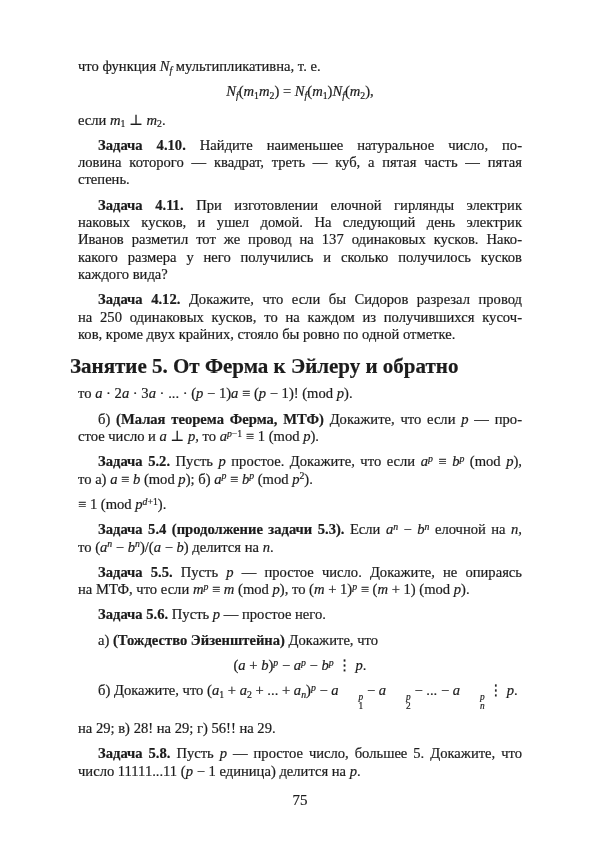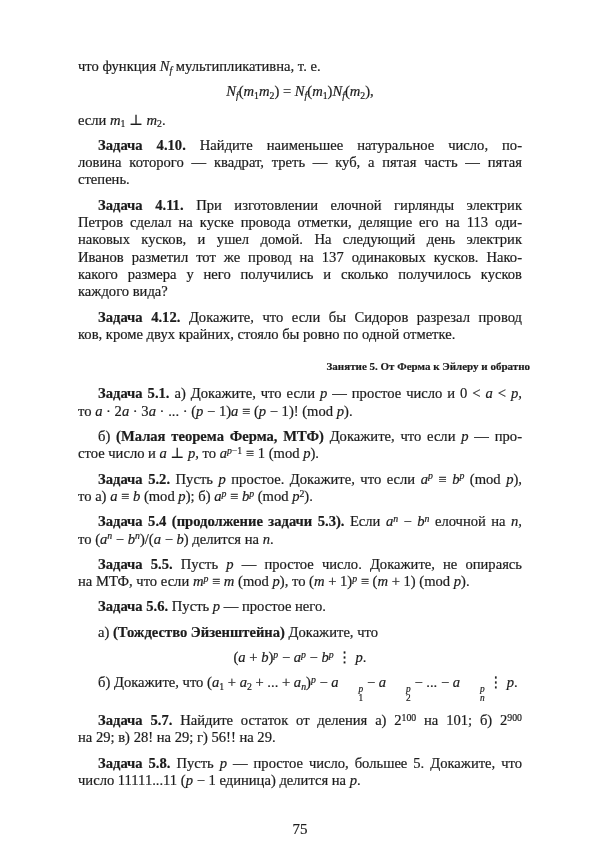--- a/index.html
+++ b/index.html
@@ -27,68 +27,68 @@
   .sub { font-size: 67%; position: relative; top: 0.28em; line-height: 0; }
   .stack {
     display: inline-flex; flex-direction: column;
     font-size: 64%; line-height: 1.05;
     vertical-align: -0.45em; text-align: left;
   }
   .stack span { display: block; }
   .formula { text-align: center; margin: 3px 0 11px 0; }
   .formula.tight { margin: 7px 0 7px 0; }
   .heading {
-    text-align: right; font-weight: bold;
-    font-size: 11px; margin: 15px 0 10px 0;
+    text-align: left; font-weight: bold;
+    font-size: 21px; margin: 15px 0 10px 0;
   }
-  .pagenum { margin-top: 32px; text-align: center; font-size: 15px; }
+  .pagenum { margin-top: 12px; text-align: center; font-size: 15px; }
 </style>
 </head>
 <body>
 
 <div class="page">
   <div class="content">
       <div class="para">
         <div class="line last"><span>что функция </span><span class="i">N</span><span class="i sub">f</span><span> мультипликативна, т. е.</span></div>
       </div>
       <div class="formula"><span class="i">N</span><span class="i sub">f</span><span>(</span><span class="i">m</span><span class="sub">1</span><span class="i">m</span><span class="sub">2</span><span>) = </span><span class="i">N</span><span class="i sub">f</span><span>(</span><span class="i">m</span><span class="sub">1</span><span>)</span><span class="i">N</span><span class="i sub">f</span><span>(</span><span class="i">m</span><span class="sub">2</span><span>),</span></div>
       <div class="para">
         <div class="line last"><span>если </span><span class="i">m</span><span class="sub">1</span><span> ⊥ </span><span class="i">m</span><span class="sub">2</span><span>.</span></div>
       </div>
       <div class="para">
         <div class="line first"><span class="b">Задача 4.10.</span><span> Найдите наименьшее натуральное число, по-</span></div>
         <div class="line"><span>ловина которого — квадрат, треть — куб, а пятая часть — пятая</span></div>
         <div class="line last"><span>степень.</span></div>
       </div>
       <div class="para">
         <div class="line first"><span class="b">Задача 4.11.</span><span> При изготовлении елочной гирлянды электрик</span></div>
-        <div class="line"><span>Петров сделал на куске провода отметки, делящие его на 113 оди-</span></div>
         <div class="line"><span>наковых кусков, и ушел домой. На следующий день электрик</span></div>
         <div class="line"><span>Иванов разметил тот же провод на 137 одинаковых кусков. Нако-</span></div>
         <div class="line"><span>какого размера у него получились и сколько получилось кусков</span></div>
         <div class="line last"><span>каждого вида?</span></div>
       </div>
       <div class="para">
         <div class="line first"><span class="b">Задача 4.12.</span><span> Докажите, что если бы Сидоров разрезал провод</span></div>
+        <div class="line"><span>на 250 одинаковых кусков, то на каждом из получившихся кусоч-</span></div>
         <div class="line last"><span>ков, кроме двух крайних, стояло бы ровно по одной отметке.</span></div>
       </div>
       <div class="heading"><span class="b">Занятие 5. От Ферма к Эйлеру и обратно</span></div>
       <div class="para">
-        <div class="line first"><span class="b">Задача 5.1.</span><span> а) Докажите, что если </span><span class="i">p</span><span> — простое число и 0 &lt; </span><span class="i">a</span><span> &lt; </span><span class="i">p</span><span>,</span></div>
         <div class="line last"><span>то </span><span class="i">a</span><span> · 2</span><span class="i">a</span><span> · 3</span><span class="i">a</span><span> · ... · (</span><span class="i">p</span><span> − 1)</span><span class="i">a</span><span> ≡ (</span><span class="i">p</span><span> − 1)! (mod </span><span class="i">p</span><span>).</span></div>
       </div>
       <div class="para">
         <div class="line first"><span>б) </span><span class="b">(Малая теорема Ферма, МТФ)</span><span> Докажите, что если </span><span class="i">p</span><span> — про-</span></div>
         <div class="line last"><span>стое число и </span><span class="i">a</span><span> ⊥ </span><span class="i">p</span><span>, то </span><span class="i">a</span><span class="i sup">p</span><span class="sup">−1</span><span> ≡ 1 (mod </span><span class="i">p</span><span>).</span></div>
       </div>
       <div class="para">
         <div class="line first"><span class="b">Задача 5.2.</span><span> Пусть </span><span class="i">p</span><span> простое. Докажите, что если </span><span class="i">a</span><span class="i sup">p</span><span> ≡ </span><span class="i">b</span><span class="i sup">p</span><span> (mod </span><span class="i">p</span><span>),</span></div>
         <div class="line last"><span>то а) </span><span class="i">a</span><span> ≡ </span><span class="i">b</span><span> (mod </span><span class="i">p</span><span>); б) </span><span class="i">a</span><span class="i sup">p</span><span> ≡ </span><span class="i">b</span><span class="i sup">p</span><span> (mod </span><span class="i">p</span><span class="sup">2</span><span>).</span></div>
       </div>
       <div class="para">
+        <div class="line last"><span>≡ 1 (mod </span><span class="i">p</span><span class="i sup">d</span><span class="sup">+1</span><span>).</span></div>
       </div>
       <div class="para">
         <div class="line first"><span class="b">Задача 5.4 (продолжение задачи 5.3).</span><span> Если </span><span class="i">a</span><span class="i sup">n</span><span> − </span><span class="i">b</span><span class="i sup">n</span><span> елочной на </span><span class="i">n</span><span>,</span></div>
         <div class="line last"><span>то (</span><span class="i">a</span><span class="i sup">n</span><span> − </span><span class="i">b</span><span class="i sup">n</span><span>)/(</span><span class="i">a</span><span> − </span><span class="i">b</span><span>) делится на </span><span class="i">n</span><span>.</span></div>
       </div>
       <div class="para">
         <div class="line first"><span class="b">Задача 5.5.</span><span> Пусть </span><span class="i">p</span><span> — простое число. Докажите, не опираясь</span></div>
         <div class="line last"><span>на МТФ, что если </span><span class="i">m</span><span class="i sup">p</span><span> ≡ </span><span class="i">m</span><span> (mod </span><span class="i">p</span><span>), то (</span><span class="i">m</span><span> + 1)</span><span class="i sup">p</span><span> ≡ (</span><span class="i">m</span><span> + 1) (mod </span><span class="i">p</span><span>).</span></div>
       </div>
       <div class="para">
@@ -104,21 +104,20 @@
             <span>1</span>
           </span><span> − </span><span class="i">a</span><span class="stack">
             <span class="i">p</span>
             <span>2</span>
           </span><span> − ... − </span><span class="i">a</span><span class="stack">
             <span class="i">p</span>
             <span class="i">n</span>
           </span><span> ⋮ </span><span class="i">p</span><span>.</span></div>
       </div>
       <div class="para">
-        <div class="line first"><span class="b">Задача 5.7.</span><span> Найдите остаток от деления а) 2</span><span class="sup">100</span><span> на 101; б) 2</span><span class="sup">900</span></div>
         <div class="line last"><span>на 29; в) 28! на 29; г) 56!! на 29.</span></div>
       </div>
       <div class="para">
         <div class="line first"><span class="b">Задача 5.8.</span><span> Пусть </span><span class="i">p</span><span> — простое число, большее 5. Докажите, что</span></div>
         <div class="line last"><span>число 11111...11 (</span><span class="i">p</span><span> − 1 единица) делится на </span><span class="i">p</span><span>.</span></div>
       </div>
     </div>
   <div class="pagenum">75</div>
 </div>
 

